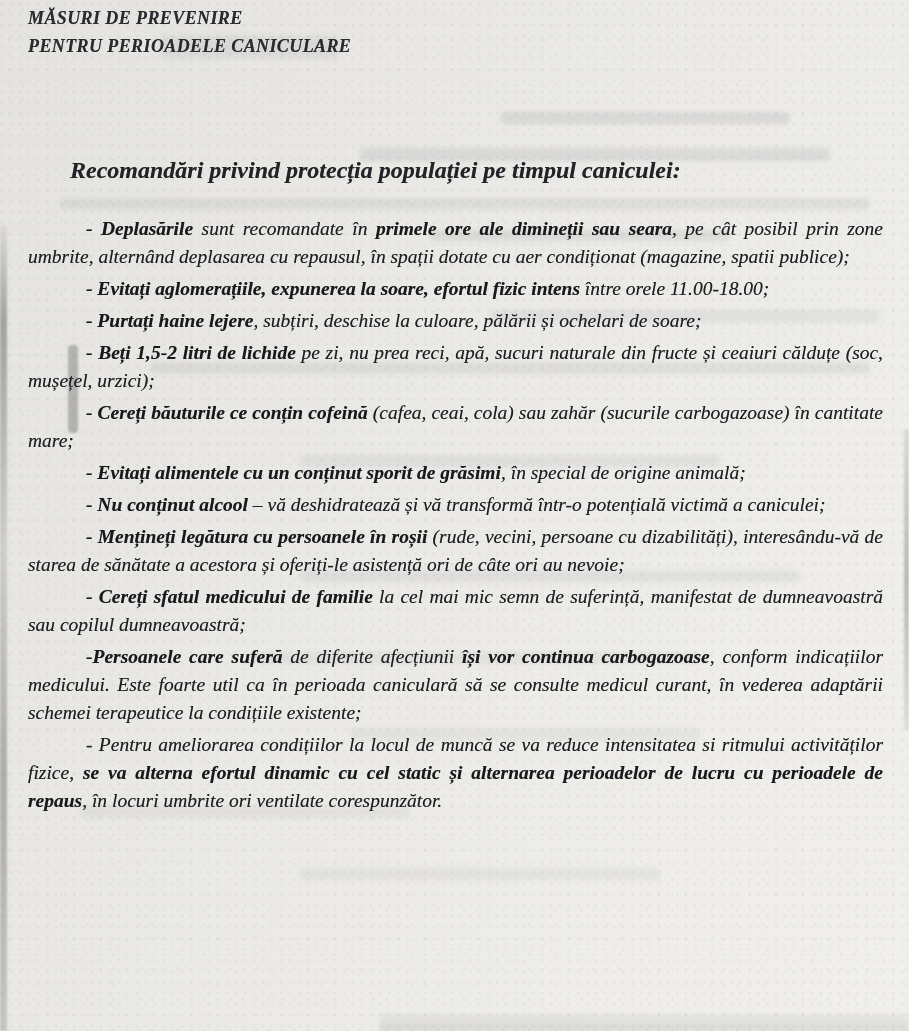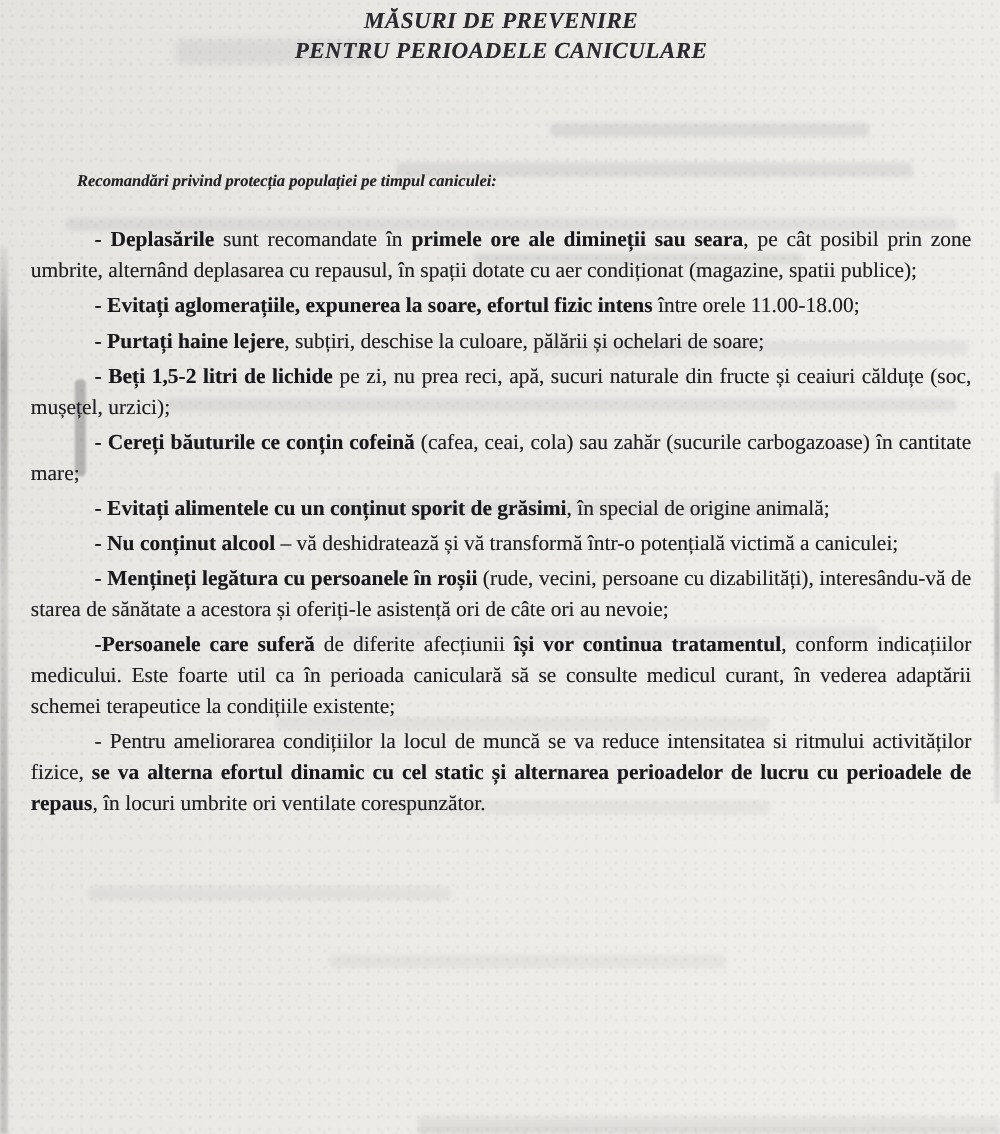--- a/index.html
+++ b/index.html
@@ -17,34 +17,35 @@
     position:absolute; inset:0; pointer-events:none;
     background-image:
       radial-gradient(circle at 23% 31%, rgba(0,0,0,0.035) 1px, transparent 1.8px),
       radial-gradient(circle at 71% 64%, rgba(0,0,0,0.028) 1px, transparent 2px),
       radial-gradient(circle at 47% 82%, rgba(255,255,255,0.05) 1px, transparent 2px);
     background-size:9px 11px, 13px 15px, 17px 13px;
   }
   .artifact { position:absolute; pointer-events:none; border-radius:5px; }
   .content { position:relative; padding:4px 26px 0 28px; }
   .title {
-    text-align:center; font-weight:bold; font-style:italic;
-    font-size:21px; line-height:28px; letter-spacing:0.4px; color:#2a2a30;
+    font-weight:bold; font-style:italic;
+    font-size:18px; line-height:28px; letter-spacing:0.4px; color:#2a2a30;
     text-shadow:0 0 0.6px rgba(40,40,45,0.55);
   }
   .subtitle {
     margin-top:97px; margin-left:42px;
-    font-weight:bold; font-style:italic; font-size:15px; color:#232327;
+    font-weight:bold; font-style:italic; font-size:24px; color:#232327;
     text-shadow:0 0 0.6px rgba(40,40,45,0.5);
   }
   .paras { margin-top:31px; }
   p.para {
     margin:0 0 4px 0; font-size:19.5px; line-height:28px;
     text-align:justify; text-indent:58px; color:#1e1e22;
     text-shadow:0 0 0.5px rgba(30,30,35,0.5);
+    font-style:italic;
   }
   p.para .b { font-weight:bold; color:#19191d; }
 </style>
 </head>
 <body>
 
 <div class="page">
   <div class="noise"></div>
 
   <div class="artifact" style="left:160px;top:36px;width:180px;height:22px;background:rgba(110,112,118,0.10);filter:blur(3px);"></div>
@@ -75,17 +76,18 @@
     <div class="subtitle">Recomandări privind protecția populației pe timpul caniculei:</div>
     <div class="paras">
         <p class="para"><span class="b">- Deplasările</span><span> sunt recomandate în </span><span class="b">primele ore ale dimineții sau seara</span><span>, pe cât posibil prin zone umbrite, alternând deplasarea cu repausul, în spații dotate cu aer condiționat (magazine, spatii publice);</span></p>
         <p class="para"><span class="b">- Evitați aglomerațiile, expunerea la soare, efortul fizic intens</span><span> între orele 11.00-18.00;</span></p>
         <p class="para"><span class="b">- Purtați haine lejere</span><span>, subțiri, deschise la culoare, pălării și ochelari de soare;</span></p>
         <p class="para"><span class="b">- Beți 1,5-2 litri de lichide</span><span> pe zi, nu prea reci, apă, sucuri naturale din fructe și ceaiuri călduțe (soc, mușețel, urzici);</span></p>
         <p class="para"><span class="b">- Cereți băuturile ce conțin cofeină</span><span> (cafea, ceai, cola) sau zahăr (sucurile carbogazoase) în cantitate mare;</span></p>
         <p class="para"><span class="b">- Evitați alimentele cu un conținut sporit de grăsimi</span><span>, în special de origine animală;</span></p>
         <p class="para"><span class="b">- Nu conținut alcool</span><span> – vă deshidratează și vă transformă într-o potențială victimă a caniculei;</span></p>
         <p class="para"><span class="b">- Mențineți legătura cu persoanele în roșii</span><span> (rude, vecini, persoane cu dizabilități), interesându-vă de starea de sănătate a acestora și oferiți-le asistență ori de câte ori au nevoie;</span></p>
-        <p class="para"><span class="b">-Persoanele care suferă</span><span> de diferite afecțiunii </span><span class="b">își vor continua tratamentul</span><span>, conform indicațiilor medicului. Este foarte util ca în perioada caniculară să se consulte medicul curant, în vederea adaptării schemei terapeutice la condițiile existente;</span></p>
+        <p class="para"><span class="b">- Cereți sfatul medicului de familie</span><span> la cel mai mic semn de suferință, manifestat de dumneavoastră sau copilul dumneavoastră;</span></p>
+        <p class="para"><span class="b">-Persoanele care suferă</span><span> de diferite afecțiunii </span><span class="b">își vor continua carbogazoase</span><span>, conform indicațiilor medicului. Este foarte util ca în perioada caniculară să se consulte medicul curant, în vederea adaptării schemei terapeutice la condițiile existente;</span></p>
         <p class="para"><span>- Pentru ameliorarea condițiilor la locul de muncă se va reduce intensitatea si ritmului activităților fizice, </span><span class="b">se va alterna efortul dinamic cu cel static și alternarea perioadelor de lucru cu perioadele de repaus</span><span>, în locuri umbrite ori ventilate corespunzător.</span></p>
       </div>
   </div>
 </div>
 
 </body></html>

